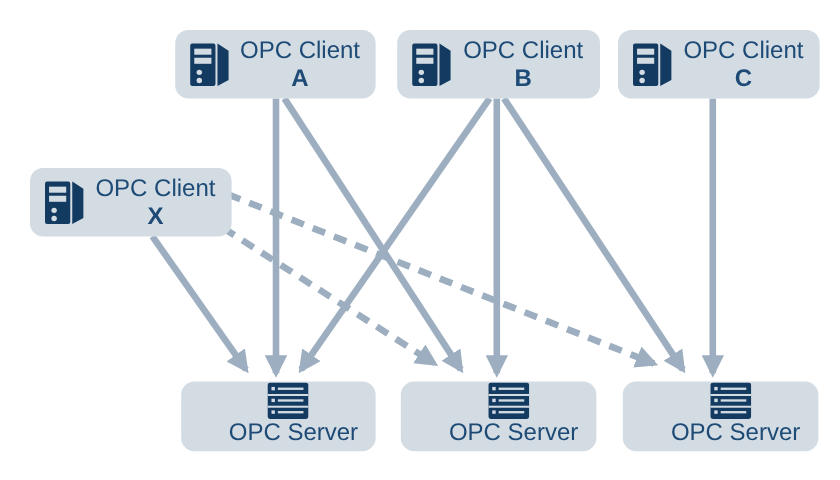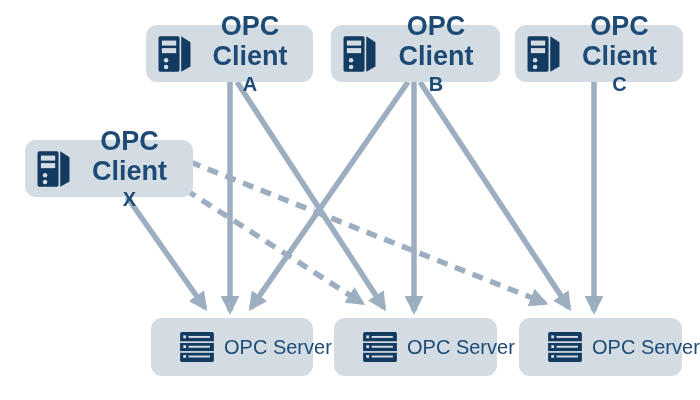--- a/index.html
+++ b/index.html
@@ -16,24 +16,24 @@
   #ahead{fill:var(--arrow,#9caebf);}
   .node{
     position:absolute;z-index:2;
     background:var(--box,#d3dbe3);
     border-radius:11px;
     display:flex;align-items:center;
     color:var(--text,#1d4b76);
     box-sizing:border-box;
   }
   .client{padding-left:10px;}
-  .server{padding-left:28px;}
+  .server{padding-left:16px;flex-direction:column;}
   .icon{flex:0 0 auto;display:block;}
   .ctext{flex:1 1 auto;text-align:center;line-height:1.1;padding-right:6px;}
-  .ctext .lbl{font-size:27px;font-weight:700;}
+  .ctext .lbl{font-size:20px;font-weight:400;}
   .ctext .letter{font-size:20px;font-weight:700;margin-top:2px;}
   .stext{font-size:20px;font-weight:500;margin-left:9px;white-space:nowrap;}
   
   #client-a{left:146px;top:25px;width:167px;height:57px;}
   #client-b{left:331px;top:25px;width:169px;height:57px;}
   #client-c{left:515px;top:25px;width:168px;height:57px;}
   #client-x{left:25px; top:140px;width:168px;height:57px;}
   #server-1{left:151px;top:318px;width:162px;height:58px;}
   #server-2{left:334px;top:318px;width:163px;height:58px;}
   #server-3{left:519px;top:318px;width:163px;height:58px;}

